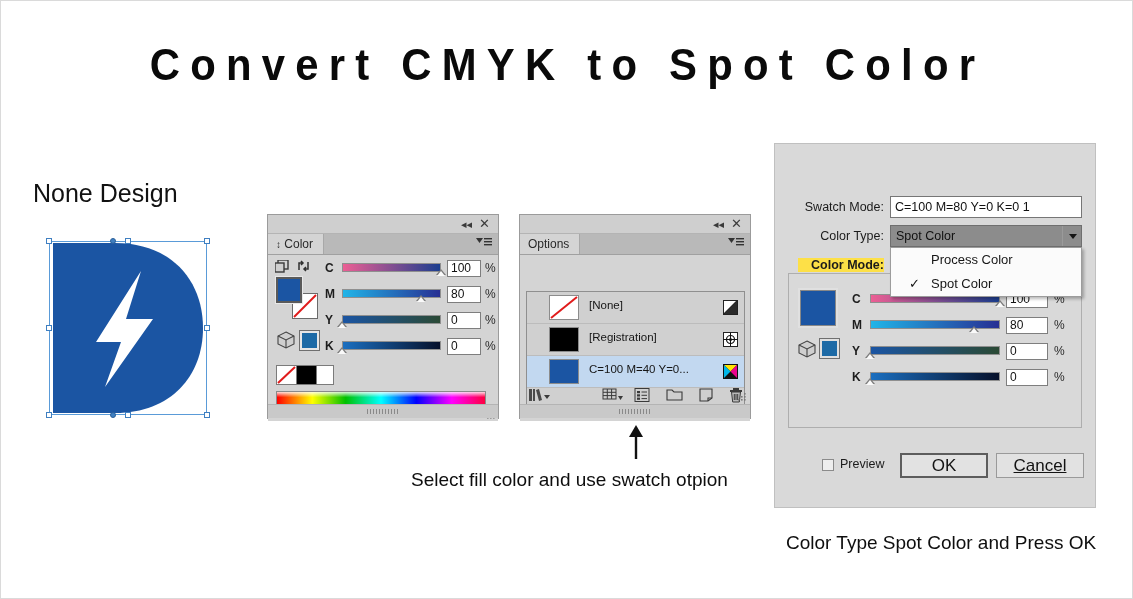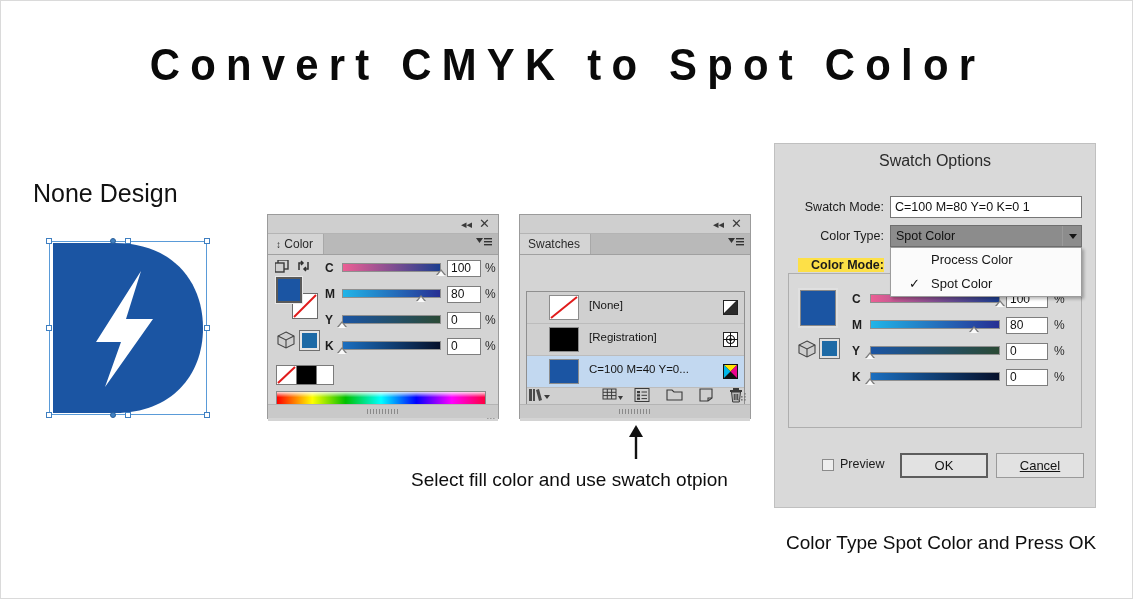--- a/index.html
+++ b/index.html
@@ -210,21 +210,21 @@
     position:absolute;border:1px solid #aeaeae;box-sizing:border-box;
   }
   .dlg-chip{
     position:absolute;width:36px;height:36px;background:#1b55a3;
     border:1px solid #888;box-sizing:border-box;box-shadow:0 0 0 2px #e0e0e0;
   }
   .cube-ic{position:absolute;}
   .btn{
     position:absolute;height:25px;background:#e2e2e2;
     border:1px solid #9a9a9a;box-sizing:border-box;
-    font-size:13px;color:#131313;text-align:center;line-height:23px;
+    font-size:17px;color:#131313;text-align:center;line-height:23px;
   }
   .btn.primary{border:2px solid #5d5d5d;line-height:21px;}
   .chk{
     position:absolute;width:12px;height:12px;background:#eee;
     border:1px solid #8b8b8b;box-sizing:border-box;
   }
 </style>
 </head>
 <body>
 
@@ -354,21 +354,21 @@
       </div>
   </div>
 
   <div class="ai-panel" style="left:518px;top:213px;width:232px;height:205px;">
     <div class="panel-topbar">
       <span class="tb-ic" style="right:26px;">◂◂</span>
       <span class="tb-ic" style="right:8px;font-size:13px;">✕</span>
     </div>
     <div class="panel-tabrow">
       <div class="panel-tab">
-        <span>Swatches</span>
+        <span>Options</span>
       </div>
       <svg class="panel-menu-ic" viewBox="0 0 16 12">
         <polygon points="0,1 7,1 3.5,6" fill="#333"></polygon>
         <rect x="8" y="1" width="8" height="1.4" fill="#333"></rect>
         <rect x="8" y="4" width="8" height="1.4" fill="#333"></rect>
         <rect x="8" y="7" width="8" height="1.4" fill="#333"></rect>
       </svg>
     </div>
     <div class="panel-body" style="height:166px;">
       <div class="sw-list" style="left:6px;top:5px;width:219px;height:125px;margin-top:31px;">
@@ -471,21 +471,20 @@
 
   <svg class="arrow-up" viewBox="0 0 18 34">
     <line x1="9" y1="34" x2="9" y2="8" stroke="#111" stroke-width="2.4"></line>
     <polygon points="9,0 16,12 2,12" fill="#111"></polygon>
   </svg>
 
   <div class="cap cap-swatch">Select fill color and use swatch otpion</div>
   <div class="cap cap-spot">Color Type Spot Color and Press OK</div>
 
   <div class="dlg">
-    <div class="dlg-title">Swatch Options</div>
 
     <div class="dlg-inner">
 
       <span class="f-lab" style="left:0;top:22px;width:96px;">Swatch Mode:</span>
       <div class="f-input" style="left:102px;top:18px;width:192px;">C=100 M=80 Y=0 K=0 1</div>
 
       <span class="f-lab" style="left:0;top:51px;width:96px;">Color Type:</span>
       <div class="f-select active" style="left:102px;top:47px;width:192px;">
         <span>Spot Color</span>
         <span class="sel-arrow"></span>

